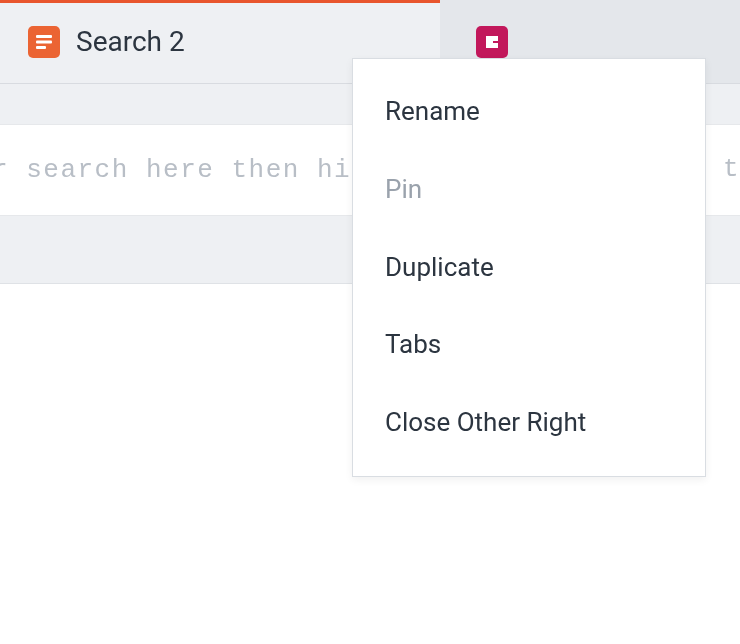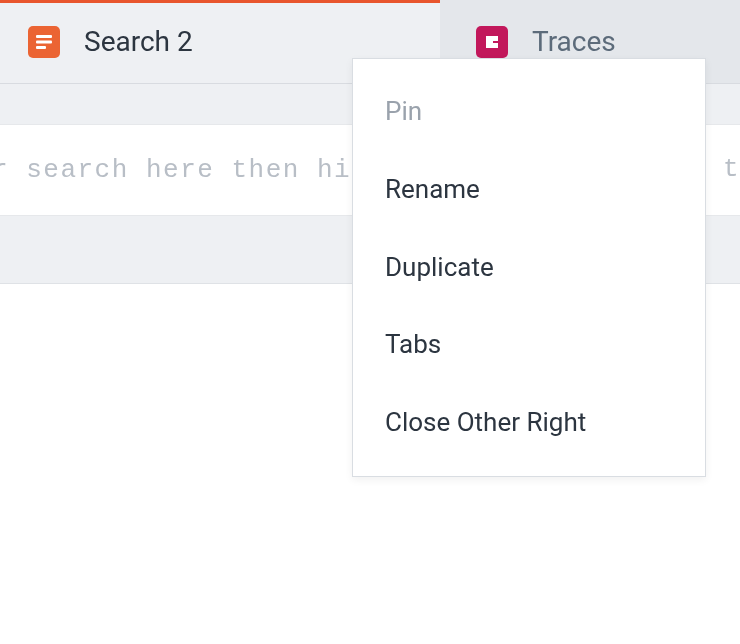--- a/index.html
+++ b/index.html
@@ -7,21 +7,21 @@
     .tabs {
       display: flex;
       background: #e4e7eb;
       height: 84px;
       border-bottom: 1px solid #d8dbe0;
     }
     .tab {
       display: flex;
       align-items: center;
       padding: 0 28px;
-      gap: 24px;
+      gap: 16px;
       cursor: pointer;
       position: relative;
       font-size: 28px;
       color: #5c6b7a;
     }
     .tab-active {
       background: #eef0f3;
       color: #2c3540;
       flex: 0 0 440px;
     }
@@ -115,30 +115,29 @@
         </svg>
     </span>
     <span>Search 2</span>
   </div>
   <div class="tab tab-inactive">
     <span class="tab-icon-box tab-icon-magenta">
       <svg width="18" height="18" viewBox="0 0 18 18">
           <path d="M3 3 L15 3 L15 8 L10 8 L10 15 L3 15 Z M8 10 L15 10 L15 15 L8 15 Z" fill="#fff"></path>
         </svg>
     </span>
-    <span>Traces</span>
   </div>
 </div>
 
 <div class="search-area">
   <div class="search-input-row">
     <span class="search-text">r search here then hit E</span>
   </div>
 </div>
 <span class="search-tail">n t</span>
 
 <div class="context-menu">
+  <div class="menu-item">Rename</div>
   <div class="menu-item menu-item-disabled">Pin</div>
-  <div class="menu-item">Rename</div>
   <div class="menu-item">Duplicate</div>
   <div class="menu-item">Tabs</div>
   <div class="menu-item">Close Other Right</div>
 </div>
 
 </body></html>

